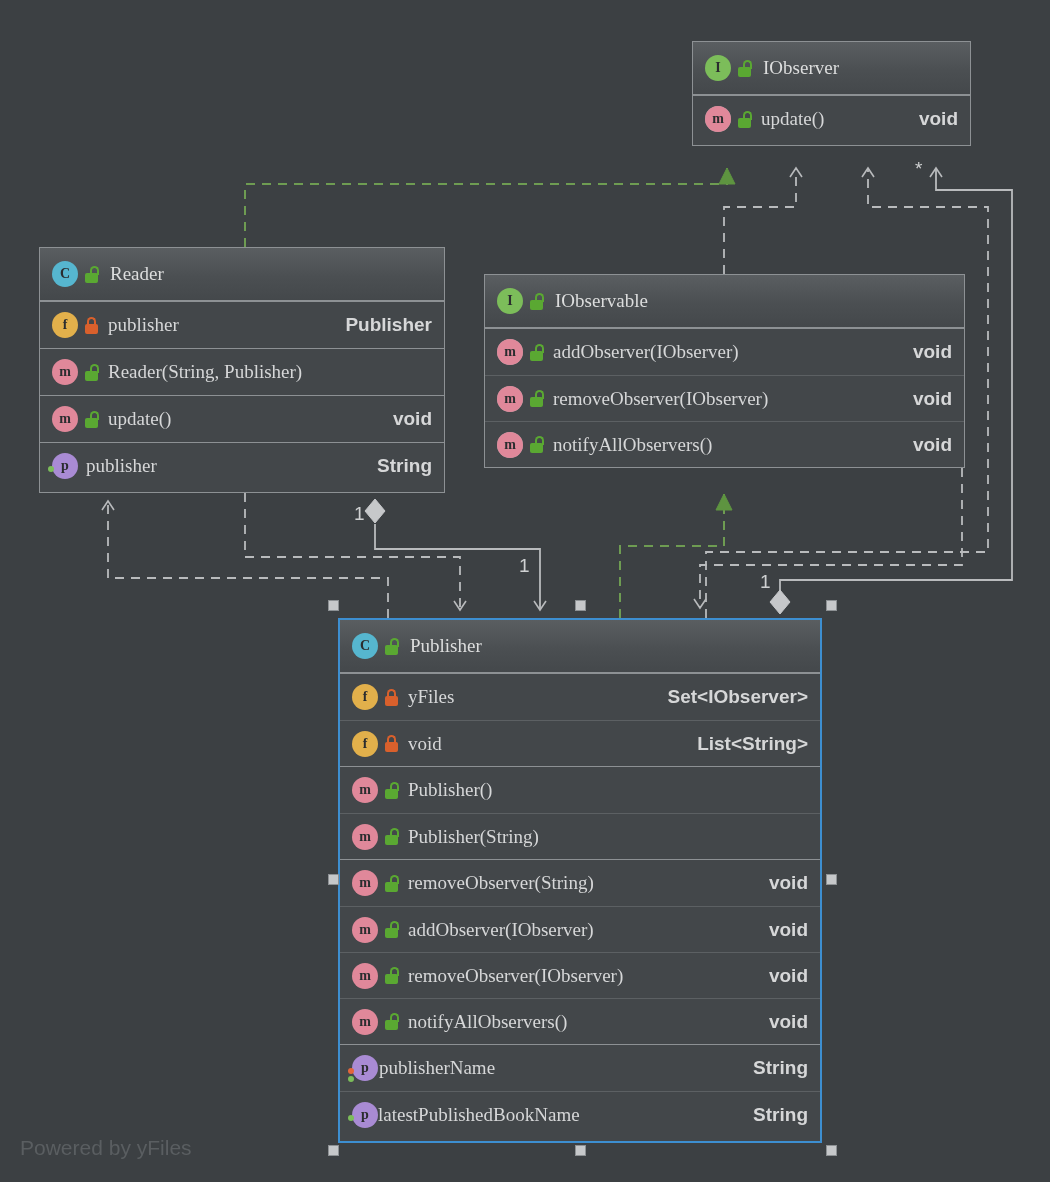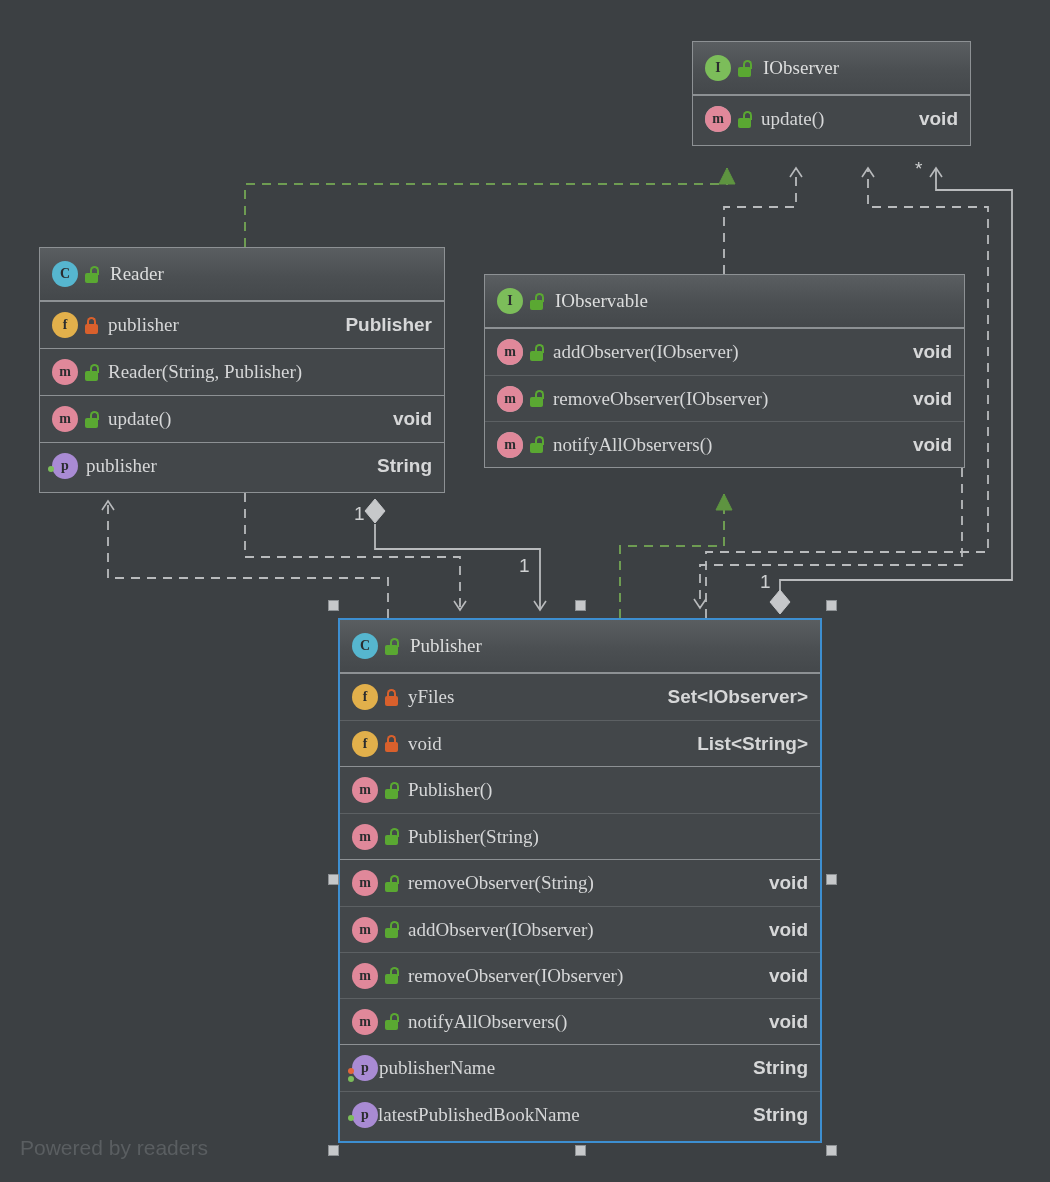--- a/index.html
+++ b/index.html
@@ -504,15 +504,15 @@
 
   <div class="handle" style="left:328px; top:600px;"></div>
   <div class="handle" style="left:575px; top:600px;"></div>
   <div class="handle" style="left:826px; top:600px;"></div>
   <div class="handle" style="left:328px; top:874px;"></div>
   <div class="handle" style="left:826px; top:874px;"></div>
   <div class="handle" style="left:328px; top:1145px;"></div>
   <div class="handle" style="left:575px; top:1145px;"></div>
   <div class="handle" style="left:826px; top:1145px;"></div>
 
-  <div class="watermark">Powered by readers</div>
+  <div class="watermark">Powered by yFiles</div>
 
 </div>
 
 </body></html>

